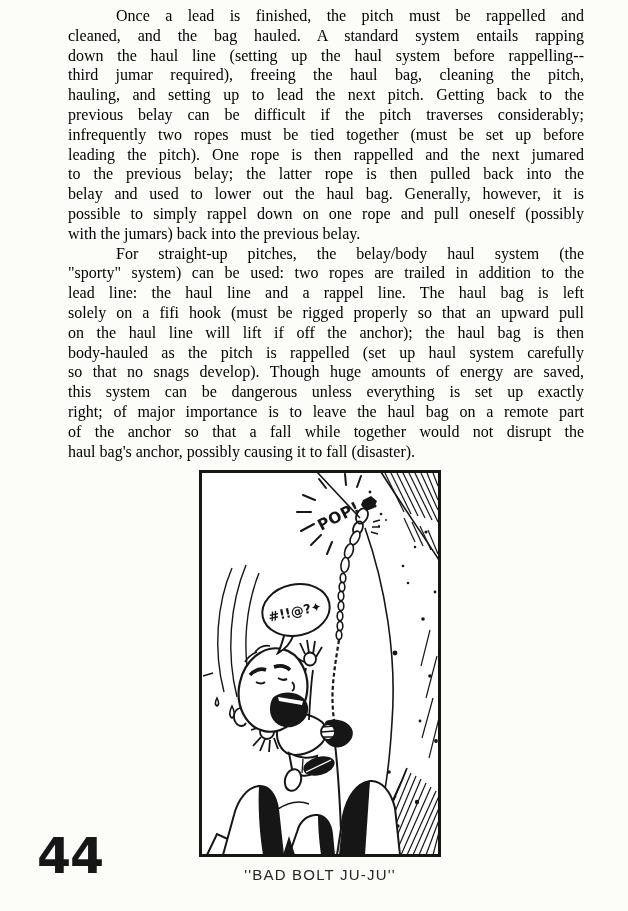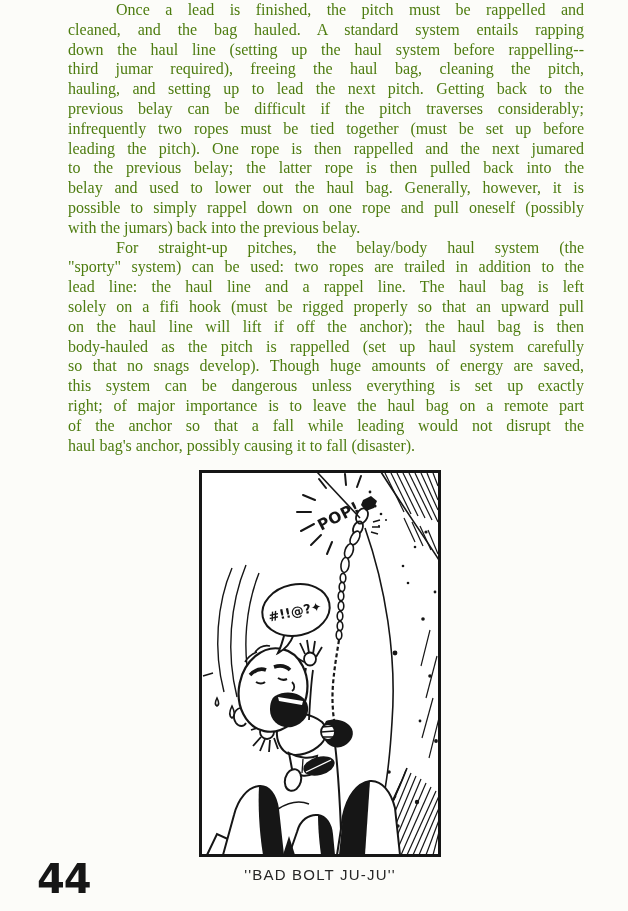--- a/index.html
+++ b/index.html
@@ -5,44 +5,44 @@
   html,body { margin:0; padding:0; }
   body {
     width:628px; height:911px; overflow:hidden;
     background:#fcfcf9;
     font-family:"Liberation Serif", serif;
   }
   .page { position:relative; width:628px; height:911px; }
 
   
   .text-block {
-    position:absolute; left:68px; top:0; width:516px;
-    color:#4d7c0f; font-size:16px;
+    position:absolute; left:68px; top:6px; width:516px;
+    color:#000000; font-size:16px;
   }
   .text-line {
     height:19.8px; line-height:19.8px;
     text-align:justify; text-align-last:justify;
     white-space:normal; overflow:visible;
   }
   .text-line.first { text-indent:48px; }
   .text-line.last  { text-align-last:left; }
 
   
   .figure-wrap { position:absolute; left:199px; top:470px; width:242px; margin:0; }
   .figure-wrap svg { display:block; }
   .caption {
     margin-top:9px; text-align:center;
     font-family:"Liberation Sans", sans-serif;
     font-size:15px; letter-spacing:1.2px; color:#262626; font-weight:500;
   }
 
   .page-number {
-    position:absolute; left:37px; top:856px;
+    position:absolute; left:37px; top:828px;
     font-family:"DejaVu Sans", sans-serif;
-    font-weight:bold; font-size:40px; color:#161616; letter-spacing:-1px;
+    font-weight:bold; font-size:49px; color:#161616; letter-spacing:-1px;
   }
 
   .pop-text {
     font-family:"DejaVu Sans", sans-serif; font-weight:bold;
     font-size:15.5px; fill:#161616; letter-spacing:0.5px;
   }
   .bubble-text {
     font-family:"DejaVu Sans", sans-serif; font-weight:bold;
     font-size:13px; fill:#161616;
   }
@@ -70,21 +70,21 @@
     <div class="para">
         <div class="text-line first">For straight-up pitches, the belay/body haul system (the</div>
         <div class="text-line">"sporty" system) can be used: two ropes are trailed in addition to the</div>
         <div class="text-line">lead line: the haul line and a rappel line.  The haul bag is left</div>
         <div class="text-line">solely on a fifi hook (must be rigged properly so that an upward pull</div>
         <div class="text-line">on the haul line will lift if off the anchor);  the haul bag is then</div>
         <div class="text-line">body-hauled as the pitch is rappelled (set up haul system carefully</div>
         <div class="text-line">so that no snags develop).  Though huge amounts of energy are saved,</div>
         <div class="text-line">this system can be dangerous unless everything is set up exactly</div>
         <div class="text-line">right; of major importance is to leave the haul bag on a remote part</div>
-        <div class="text-line">of the anchor so that a fall while leading would not disrupt the</div>
+        <div class="text-line">of the anchor so that a fall while together would not disrupt the</div>
         <div class="text-line last">haul bag's anchor, possibly causing it to fall (disaster).</div>
       </div>
   </div>
 
   <figure class="figure-wrap">
     <svg viewBox="0 0 242 387" width="242" height="387">
 
       <rect x="1.5" y="1.5" width="239" height="384" fill="#ffffff" stroke="#161616" stroke-width="3"></rect>
 
       <g stroke="#161616" stroke-width="1.6" fill="none">

